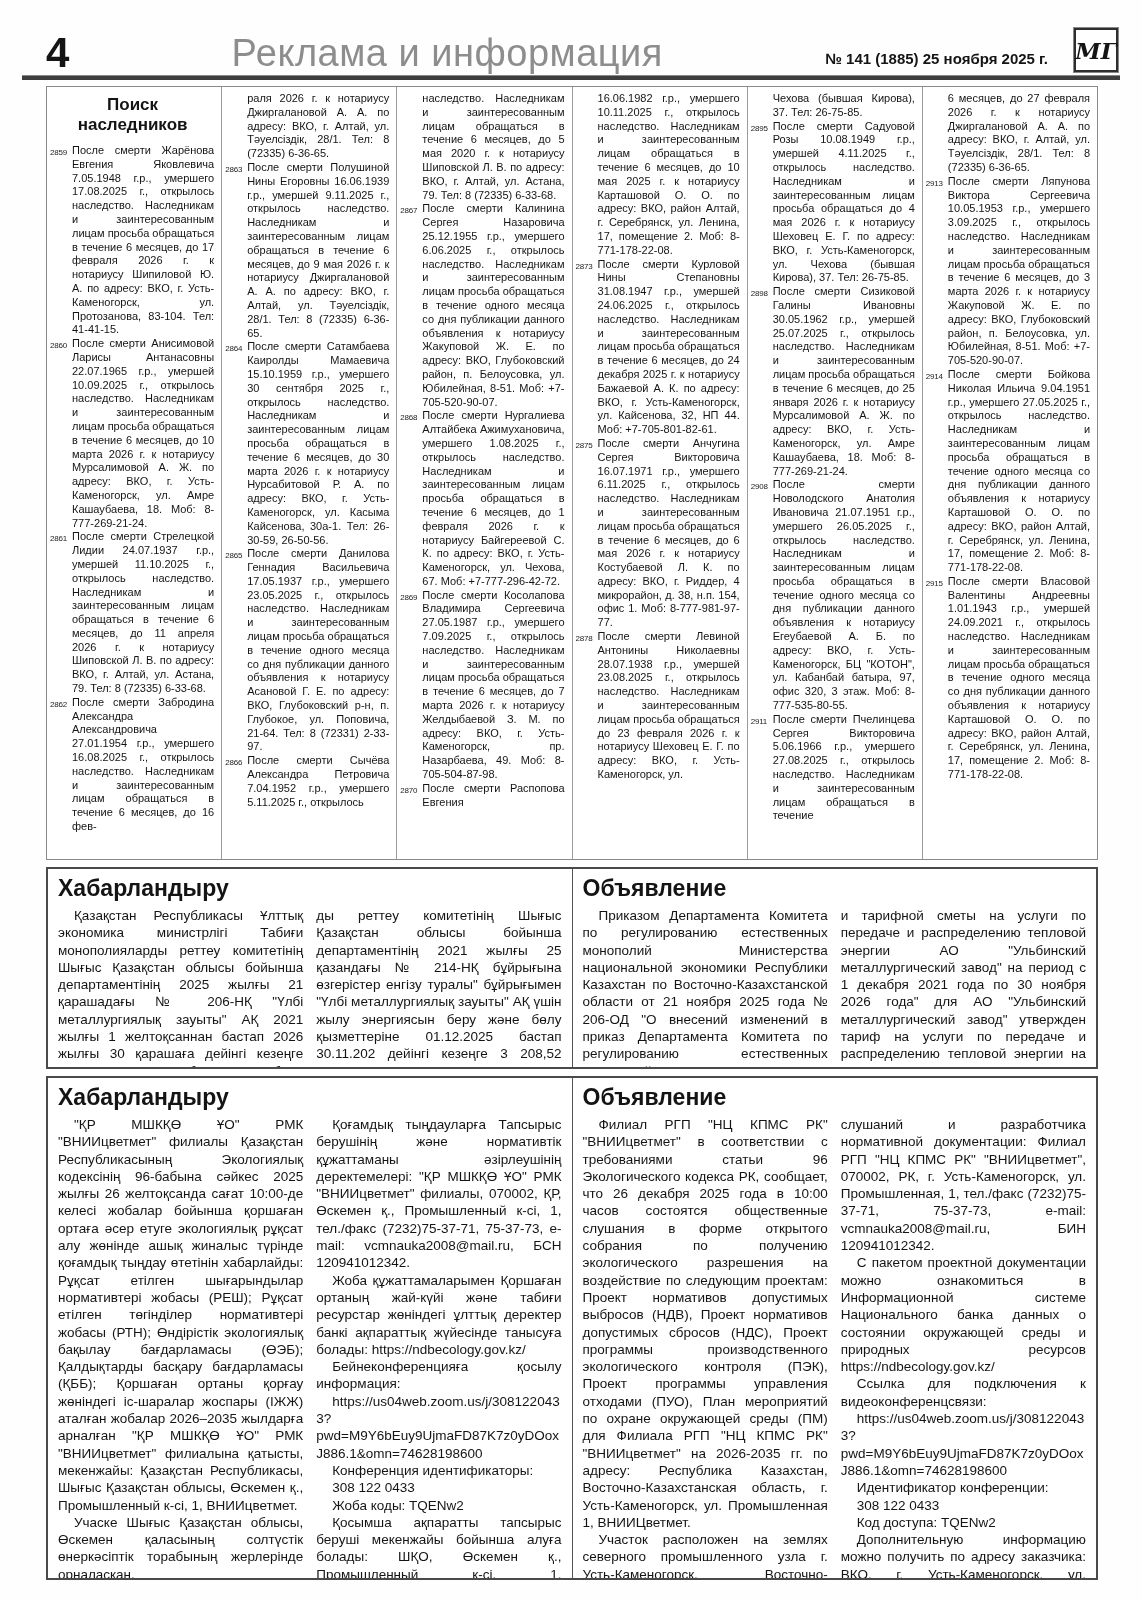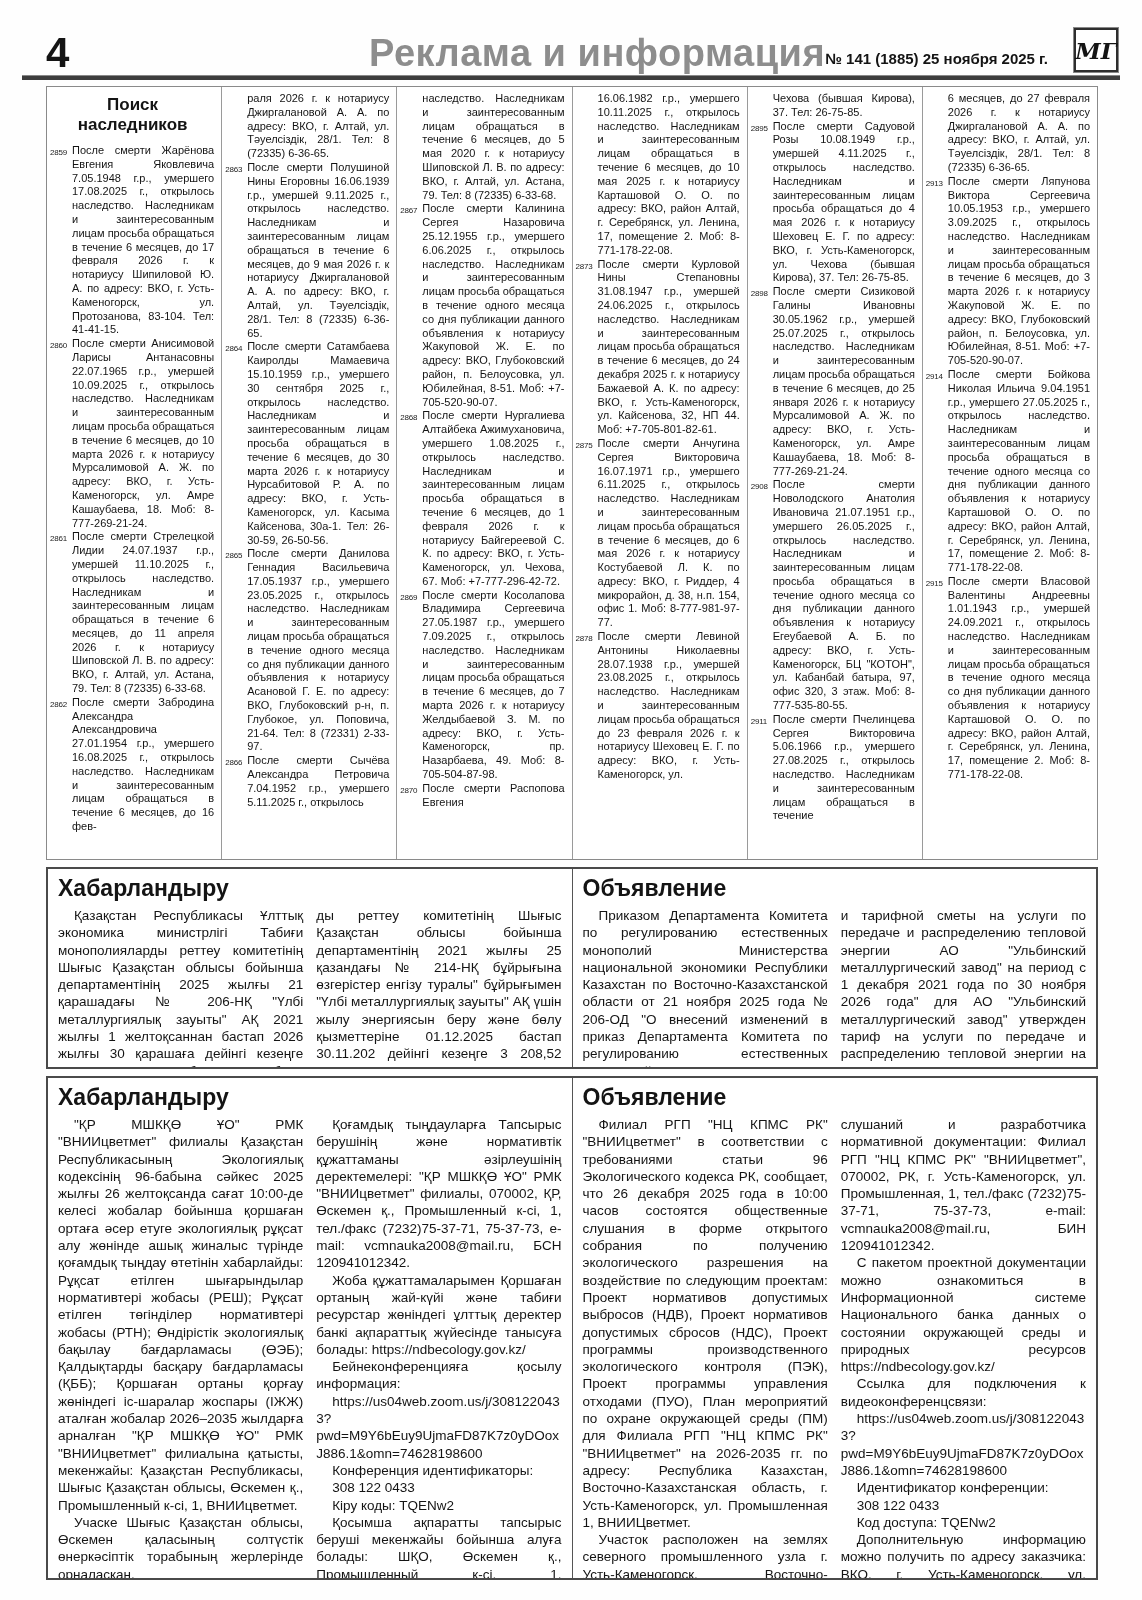--- a/index.html
+++ b/index.html
@@ -7,21 +7,21 @@
     width:1142px;height:1600px;
     background:#ffffff;color:#141414;
     font-family:"Liberation Sans",sans-serif;
     -webkit-font-smoothing:antialiased;
   }
   .page{position:relative;width:1142px;height:1600px;overflow:hidden;background:#fefefe;}
 
   
   .hdr{display:flex;align-items:flex-end;padding:22px 24px 0 46px;height:50px;}
   .pagenum{font-size:42px;font-weight:bold;line-height:0.9;}
-  .htitle{flex:1;text-align:right;font-size:38px;font-weight:bold;color:#8d8d8d;line-height:1;letter-spacing:.5px;}
+  .htitle{flex:1;text-align:center;font-size:38px;font-weight:normal;color:#8d8d8d;line-height:1;letter-spacing:.5px;}
   .issue{font-size:15px;font-weight:bold;white-space:nowrap;padding:0 6px 5px 0;}
   .logobox{width:40px;height:40px;border:2px solid #2e2e2e;box-shadow:0 0 0 1px #888;
     display:flex;align-items:center;justify-content:center;background:#fff;
     font-family:"DejaVu Serif",serif;font-style:italic;font-weight:bold;font-size:23px;line-height:1;margin-left:20px;}
   .rule{height:4px;background:#3d3d3d;border-top:1px solid #888;margin:3px 22px 0 22px;}
 
   
   .necrology{display:flex;border:1px solid #8a8a8a;margin:6px 44px 0 46px;height:772px;overflow:hidden;background:#fff;}
   .ncol{flex:1 1 0;border-right:1px solid #9a9a9a;padding:5px 7px 3px 4px;overflow:hidden;}
   .ncol:last-child{border-right:none;}
@@ -130,21 +130,21 @@
             <p class="bp ind">"ҚР МШКҚӨ ҰО" РМК "ВНИИцветмет" филиалы Қазақстан Республикасының Экологиялық кодексінің 96-бабына сәйкес 2025 жылғы 26 желтоқсанда сағат 10:00-де келесі жобалар бойынша қоршаған ортаға әсер етуге экологиялық рұқсат алу жөнінде ашық жиналыс түрінде қоғамдық тыңдау өтетінін хабарлайды: Рұқсат етілген шығарындылар нормативтері жобасы (РЕШ); Рұқсат етілген төгінділер нормативтері жобасы (РТН); Өндірістік экологиялық бақылау бағдарламасы (ӨЭБ); Қалдықтарды басқару бағдарламасы (ҚББ); Қоршаған ортаны қорғау жөніндегі іс-шаралар жоспары (ІЖЖ) аталған жобалар 2026–2035 жылдарға арналған "ҚР МШКҚӨ ҰО" РМК "ВНИИцветмет" филиалына қатысты, мекенжайы: Қазақстан Республикасы, Шығыс Қазақстан облысы, Өскемен қ., Промышленный к-сі, 1, ВНИИцветмет.</p>
             <p class="bp ind">Учаске Шығыс Қазақстан облысы, Өскемен қаласының солтүстік өнеркәсіптік торабының жерлерінде орналасқан.</p>
           </div>
         <div>
             <p class="bp ind">Қоғамдық тыңдауларға Тапсырыс берушінің және нормативтік құжаттаманы әзірлеушінің деректемелері: "ҚР МШКҚӨ ҰО" РМК "ВНИИцветмет" филиалы, 070002, ҚР, Өскемен қ., Промышленный к-сі, 1, тел./факс (7232)75-37-71, 75-37-73, e-mail: vcmnauka2008@mail.ru, БСН 120941012342.</p>
             <p class="bp ind">Жоба құжаттамаларымен Қоршаған ортаның жай-күйі және табиғи ресурстар жөніндегі ұлттық деректер банкі ақпараттық жүйесінде танысуға болады: https://ndbecology.gov.kz/</p>
             <p class="bp ind">Бейнеконференцияға қосылу информация:</p>
             <p class="bp ind">https://us04web.zoom.us/j/3081220433?pwd=M9Y6bEuy9UjmaFD87K7z0yDOoxJ886.1&amp;omn=74628198600</p>
             <p class="bp ind">Конференция идентификаторы:</p>
             <p class="bp ind">308 122 0433</p>
-            <p class="bp ind">Кіру коды: TQENw2</p>
+            <p class="bp ind">Жоба коды: TQENw2</p>
             <p class="bp ind">Қосымша ақпаратты тапсырыс беруші мекенжайы бойынша алуға болады: ШҚО, Өскемен қ., Промышленный к-сі, 1, eco.vcm@mail.ru, тел.: 8-777-275-22-84.</p>
           </div>
       </div>
     </div>
     <div class="half">
       <h2>Объявление</h2>
       <div class="cols2">
         <div>
             <p class="bp ind">Филиал РГП "НЦ КПМС РК" "ВНИИцветмет" в соответствии с требованиями статьи 96 Экологического кодекса РК, сообщает, что 26 декабря 2025 года в 10:00 часов состоятся общественные слушания в форме открытого собрания по получению экологического разрешения на воздействие по следующим проектам: Проект нормативов допустимых выбросов (НДВ), Проект нормативов допустимых сбросов (НДС), Проект программы производственного экологического контроля (ПЭК), Проект программы управления отходами (ПУО), План мероприятий по охране окружающей среды (ПМ) для Филиала РГП "НЦ КПМС РК" "ВНИИцветмет" на 2026-2035 гг. по адресу: Республика Казахстан, Восточно-Казахстанская область, г. Усть-Каменогорск, ул. Промышленная 1, ВНИИЦветмет.</p>
             <p class="bp ind">Участок расположен на землях северного промышленного узла г. Усть-Каменогорск, Восточно-Казахстанской области.</p>

